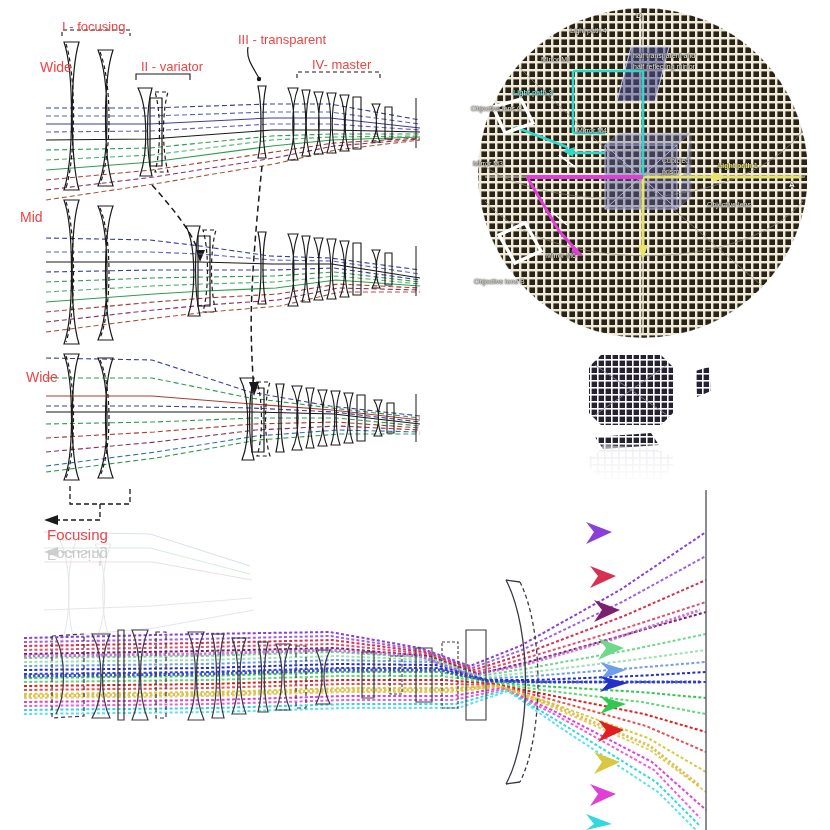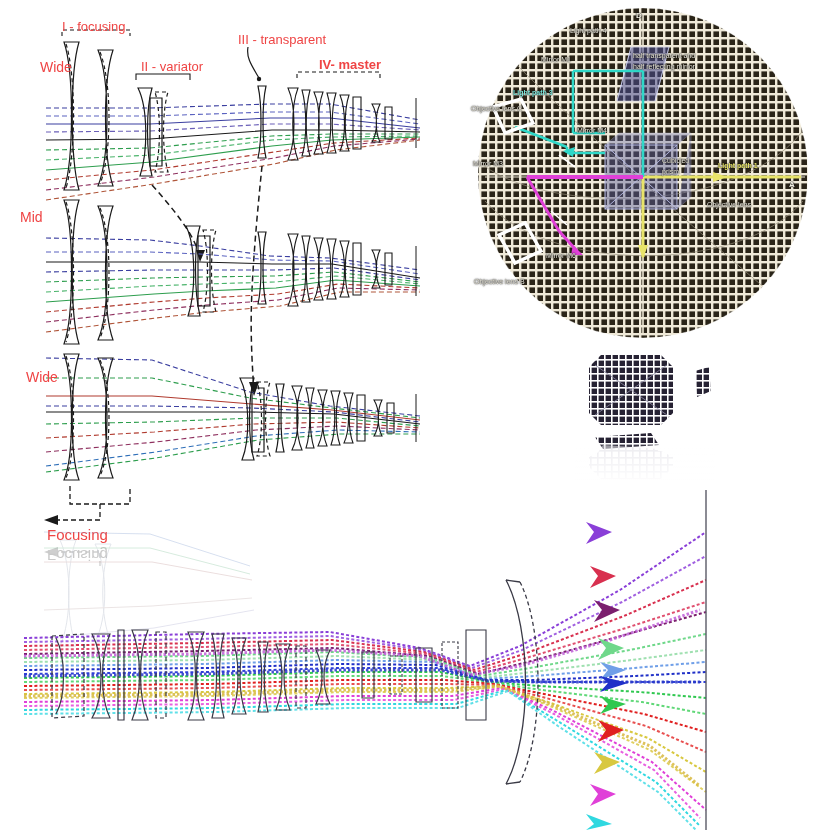--- a/index.html
+++ b/index.html
@@ -52,21 +52,21 @@
 </head>
 <body>
 
 <div id="figure">
 
   <div class="panel" id="panel-zoom">
 
     <div class="lbl lbl-grp" style="left:62px;top:20px;">I - focusing</div>
     <div class="lbl lbl-grp" style="left:141px;top:60px;">II - variator</div>
     <div class="lbl lbl-grp" style="left:238px;top:33px;">III - transparent</div>
-    <div class="lbl lbl-grp" style="left:319px;top:58px;font-weight:bold;">IV- master</div>
+    <div class="lbl lbl-grp" style="left:312px;top:58px;">IV- master</div>
 
     <div class="lbl lbl-cfg" style="left:40px;top:60px;">Wide</div>
     <div class="lbl lbl-cfg" style="left:20px;top:210px;">Mid</div>
     <div class="lbl lbl-cfg" style="left:26px;top:370px;">Wide</div>
 
     <div class="lbl lbl-focus" style="left:47px;top:527px;">Focusing</div>
     <div class="lbl lbl-focus-ghost" style="left:47px;top:548px;">Focusing</div>
 
     <svg width="460" height="560" viewBox="0 0 460 560">
       <defs>

